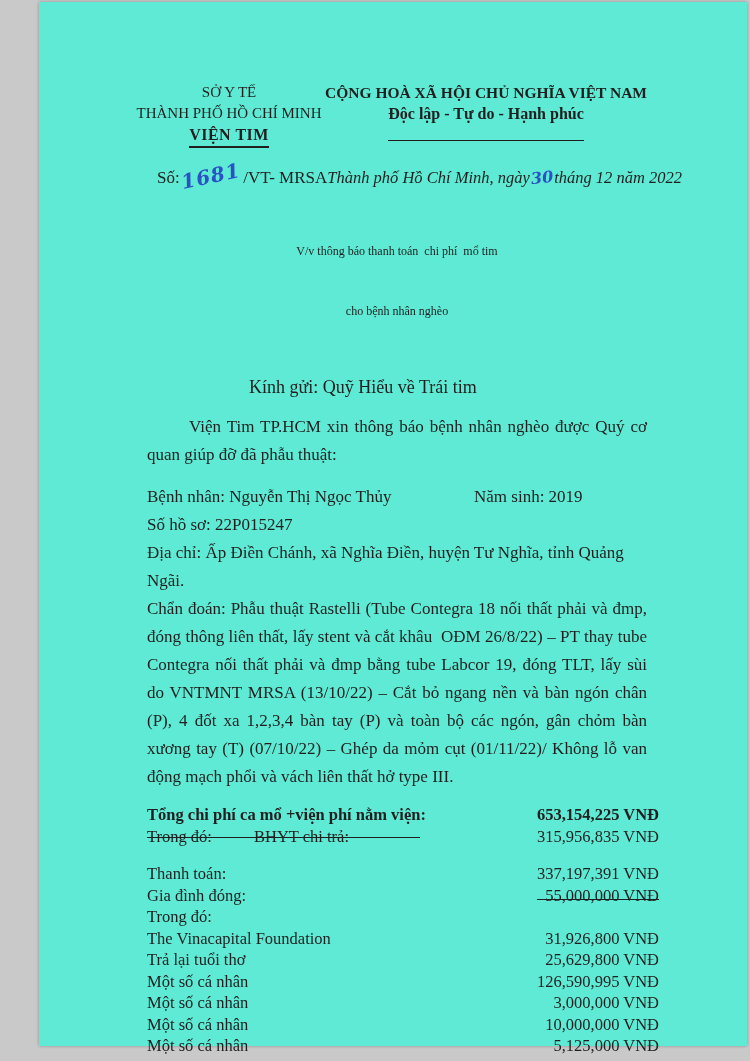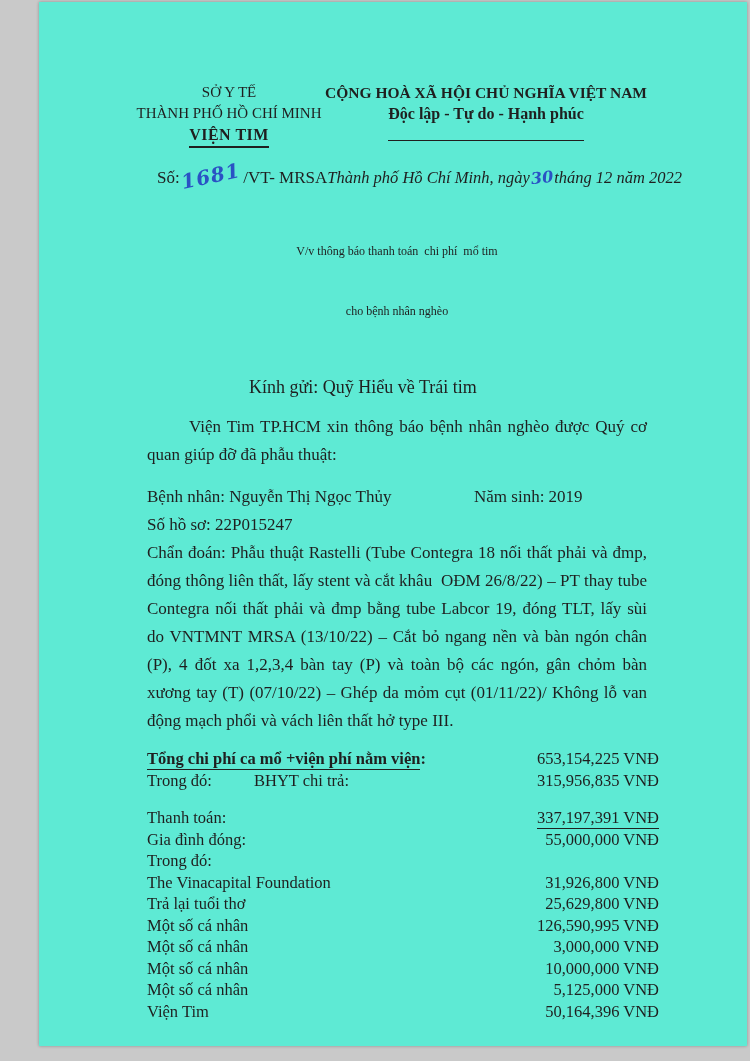--- a/index.html
+++ b/index.html
@@ -55,24 +55,24 @@
   .patient{margin-top:14px;}
   .name-row{position:relative;}
   .birth{position:absolute;left:327px;top:0;}
   .diagnosis{text-align:justify;white-space:pre-wrap;}
   
   .costs{margin-top:13px;font-size:16.5px;}
   .cost-row{position:relative;height:21.5px;line-height:21.5px;}
   .cost-label{position:absolute;left:0;white-space:nowrap;}
   .cost-amount{position:absolute;left:0;width:512px;text-align:right;white-space:nowrap;}
   .row-total .cost-label{font-weight:bold;}
-  .row-total .cost-label .u{border-bottom:1.8px solid #1f1f1f;padding-bottom:1px;}
-  .row-total .cost-amount{font-weight:normal;}
+  .row-total .cost-label .u{border-bottom:1.8px solid #1f1f1f;padding-bottom:13px;}
+  .row-total .cost-amount{font-weight:bold;}
   .lbl-indent{display:inline-block;width:107px;}
-  .row-payment .cost-amount span{border-bottom:1.5px solid #1f1f1f;padding-bottom:1px;}
+  .row-payment .cost-amount span{border-bottom:1.5px solid #1f1f1f;padding-bottom:16px;}
   .gap{height:16px;}
 </style>
 </head>
 <body>
 
 <div class="page">
   <div class="content">
 
     <div class="header-row">
       <div class="hdr-left">
@@ -99,20 +99,21 @@
     <div class="salutation">Kính gửi: Quỹ Hiểu về Trái tim</div>
 
     <div class="intro">Viện Tim TP.HCM xin thông báo bệnh nhân nghèo được Quý cơ quan giúp đỡ đã phẫu thuật:</div>
 
     <div class="patient">
       <div class="name-row">
         <span>Bệnh nhân: Nguyễn Thị Ngọc Thủy</span>
         <span class="birth">Năm sinh: 2019</span>
       </div>
       <div>Số hồ sơ: 22P015247</div>
+      <div>Địa chỉ: Ấp Điền Chánh, xã Nghĩa Điền, huyện Tư Nghĩa, tỉnh Quảng Ngãi.</div>
       <div class="diagnosis">Chẩn đoán: Phẫu thuật Rastelli (Tube Contegra 18 nối thất phải và đmp, đóng thông liên thất, lấy stent và cắt khâu  OĐM 26/8/22) – PT thay tube Contegra nối thất phải và đmp bằng tube Labcor 19, đóng TLT, lấy sùi do VNTMNT MRSA (13/10/22) – Cắt bỏ ngang nền và bàn ngón chân (P), 4 đốt xa 1,2,3,4 bàn tay (P) và toàn bộ các ngón, gân chỏm bàn xương tay (T) (07/10/22) – Ghép da mỏm cụt (01/11/22)/ Không lỗ van động mạch phổi và vách liên thất hở type III.</div>
     </div>
 
     <div class="costs">
       <div class="cost-row row-total">
         <div class="cost-label"><span class="u">Tổng chi phí ca mổ +viện phí nằm viện</span><span>:</span></div>
         <div class="cost-amount">653,154,225 VNĐ</div>
       </div>
       <div class="cost-row">
         <div class="cost-label"><span class="lbl-indent">Trong đó:</span><span>BHYT chi trả:</span></div>

